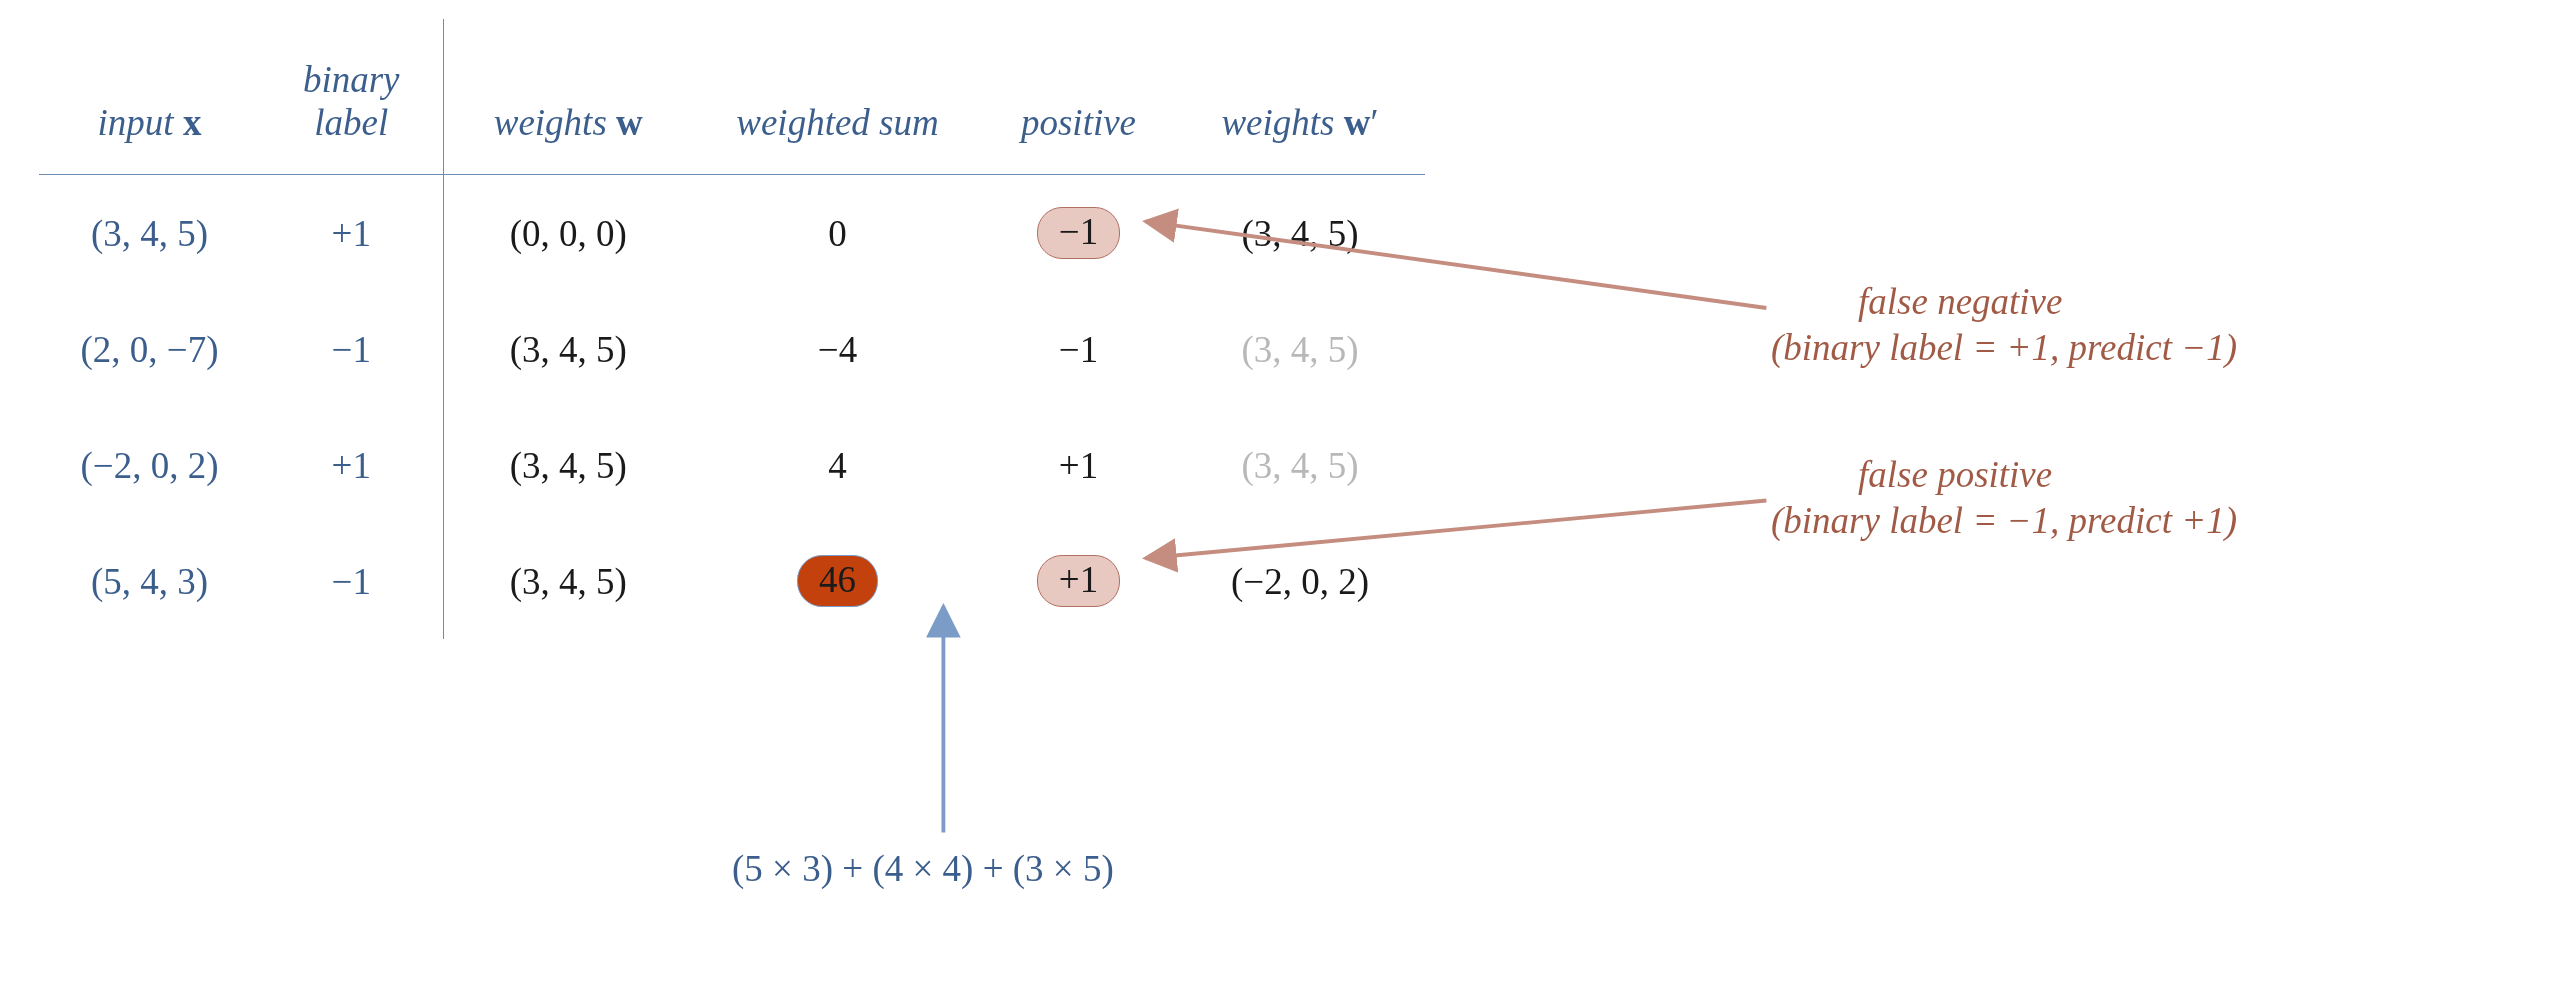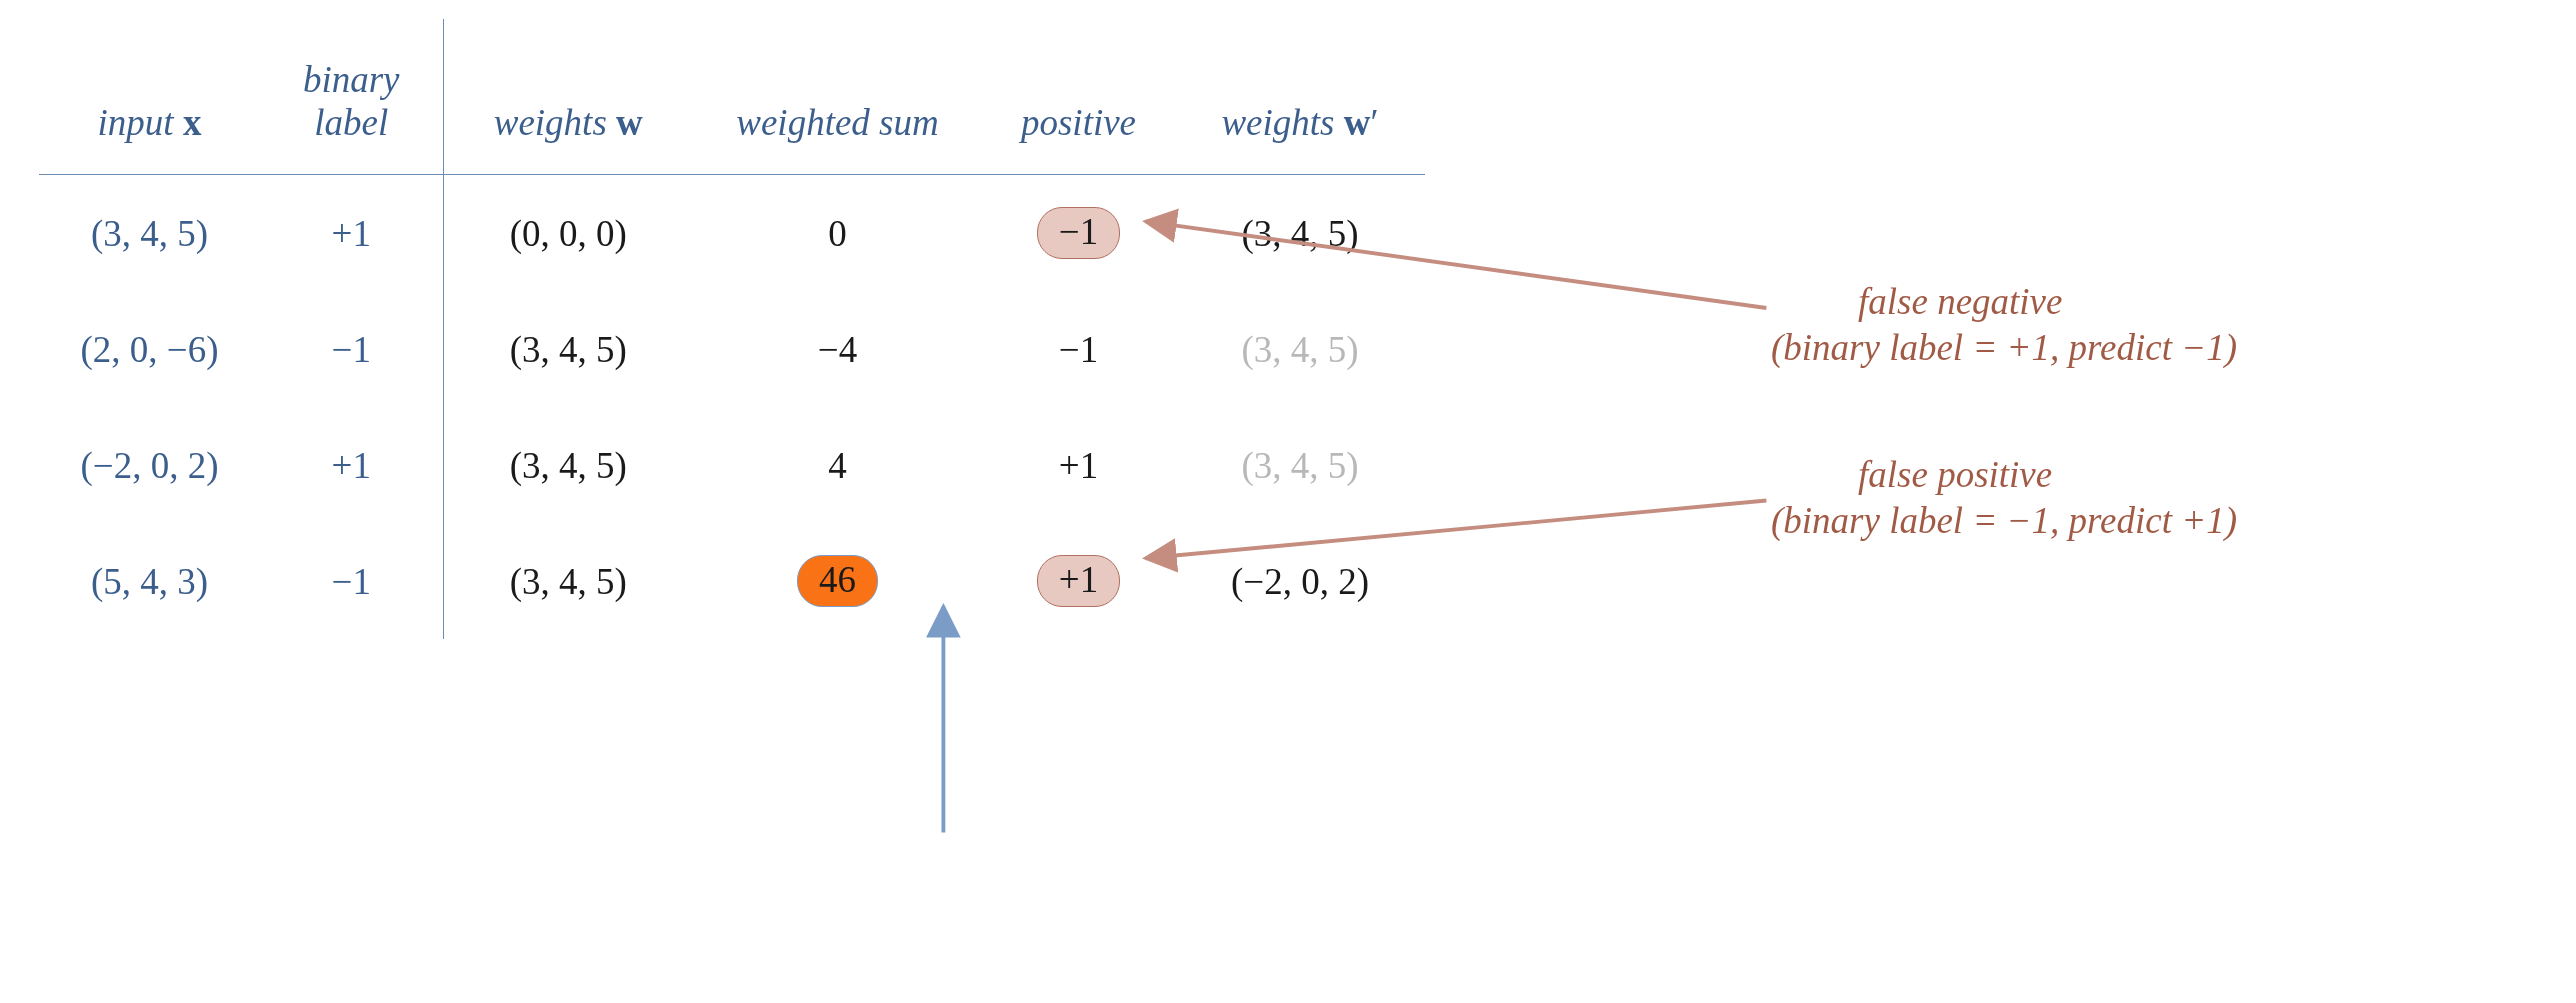--- a/index.html
+++ b/index.html
@@ -56,21 +56,21 @@
     padding: 3.9px 21px 5.8px 21px;
     border-radius: 25px;
     line-height: 1.1;
   }
   .pill-red {
     background: #e8c9c2;
     border: 1.9px solid #b27060;
     color: #1a1a1a;
   }
   .pill-blue {
-    background: #f97316;
+    background: #c2410c;
     border: 1.9px solid #7a9cc6;
     color: #1a1a1a;
   }
   .annot {
     position: absolute;
     font-style: italic;
     color: #a15a45;
     text-align: left;
     line-height: 1.25;
   }
@@ -129,21 +129,21 @@
         <td class="leftcol sep-right">+1</td>
         <td>(0, 0, 0)</td>
         <td>0</td>
         <td>
           <span id="pill-r0" class="pill pill-red">−1</span>
         </td>
         <td>(3, 4, 5)</td>
       </tr>
 
       <tr>
-        <td class="leftcol">(2, 0, −6)</td>
+        <td class="leftcol">(2, 0, −7)</td>
         <td class="leftcol sep-right">−1</td>
         <td>(3, 4, 5)</td>
         <td>−4</td>
         <td>−1</td>
         <td class="faded">(3, 4, 5)</td>
       </tr>
 
       <tr>
         <td class="leftcol">(−2, 0, 2)</td>
         <td class="leftcol sep-right">+1</td>
@@ -171,20 +171,21 @@
   <div class="annot" style="left:1771px; top:279px;">
     <div style="margin-left:87px;">false negative</div>
     <div>(binary label = +1, predict −1)</div>
   </div>
 
   <div class="annot" style="left:1771px; top:452px;">
     <div style="margin-left:87px;">false positive</div>
     <div>(binary label = −1, predict +1)</div>
   </div>
 
+  <div class="caption" style="left:732px; top:847px;">(5 × 3) + (4 × 4) + (3 × 5)</div>
 
   <svg class="overlay" viewBox="0 0 2676 1042">
     <defs>
       <marker id="arrow-red" viewBox="0 0 10 10" refX="9" refY="5" markerWidth="9" markerHeight="9" orient="auto-start-reverse">
         <path d="M 0 0 L 10 5 L 0 10 z" fill="#c48d7f"></path>
       </marker>
       <marker id="arrow-blue" viewBox="0 0 10 10" refX="9" refY="5" markerWidth="9" markerHeight="9" orient="auto-start-reverse">
         <path d="M 0 0 L 10 5 L 0 10 z" fill="#7a9cc6"></path>
       </marker>
     </defs>

